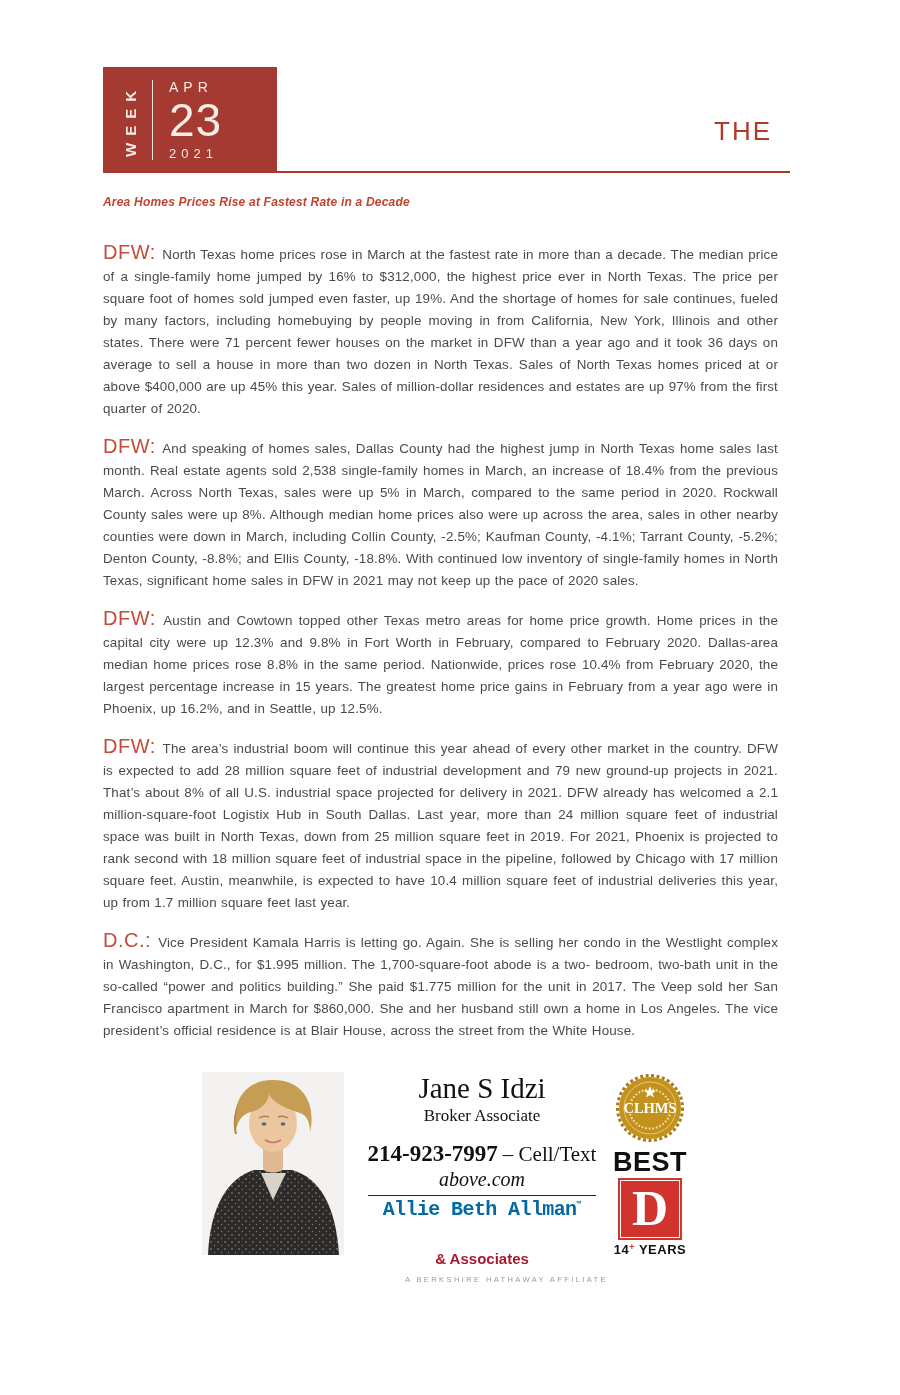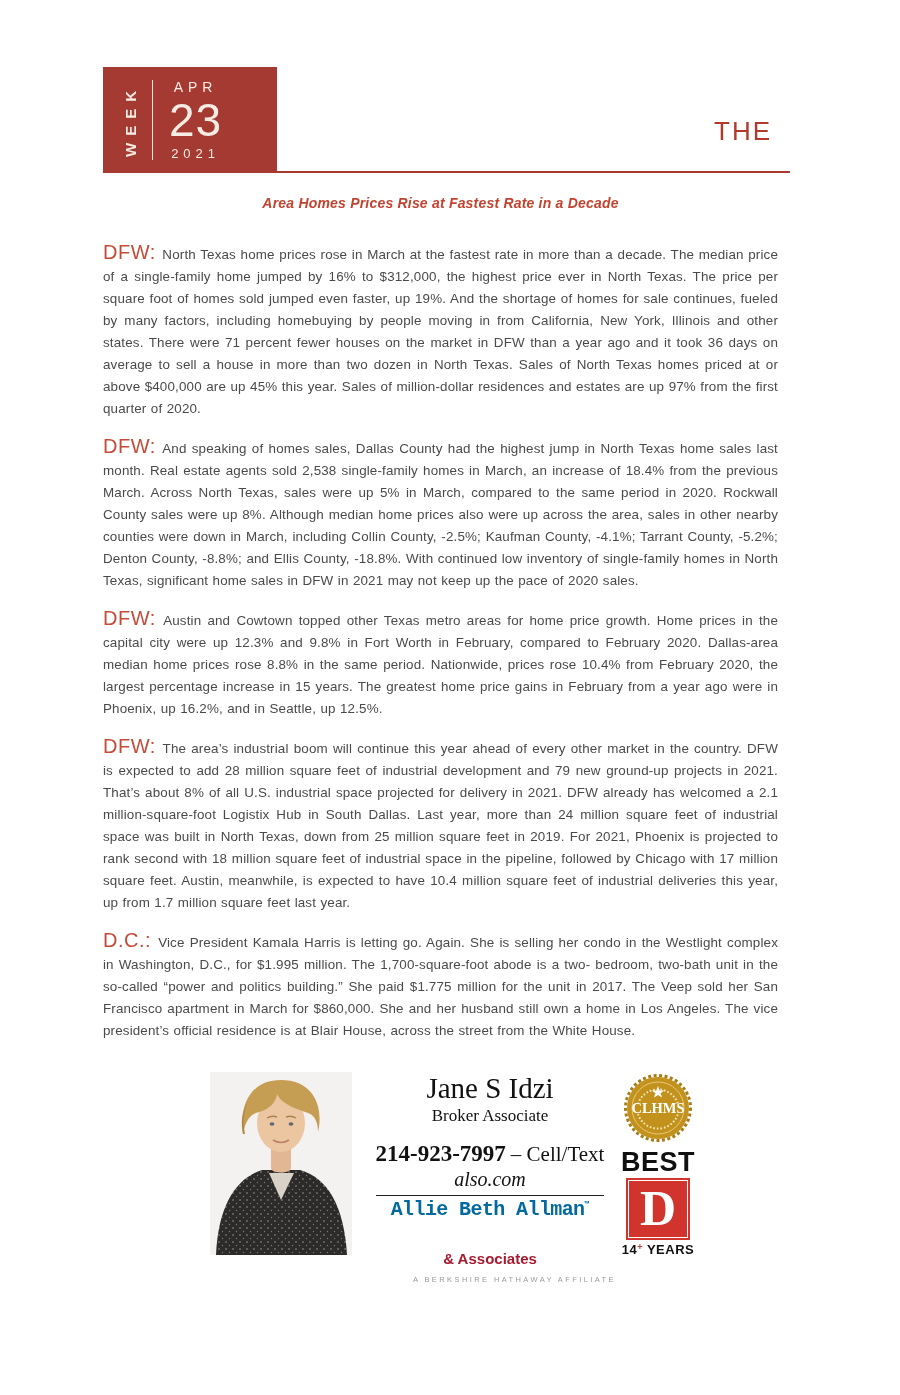--- a/index.html
+++ b/index.html
@@ -30,21 +30,21 @@
     font-size: 15px;
     font-weight: bold;
     letter-spacing: 7px;
     line-height: 1;
   }
   .badge-divider {
     width: 1px; height: 80px;
     background: #f0e2d8;
     margin: 0 16px 0 14px;
   }
-  .date-stack { display: flex; flex-direction: column; align-items: center; }
+  .date-stack { display: flex; flex-direction: column; }
   .badge-month { font-size: 14px; letter-spacing: 5px; margin-bottom: 2px; }
   .badge-day   { font-size: 46px; line-height: 1.0; font-weight: 400; letter-spacing: 1px; }
   .badge-year  { font-size: 13px; letter-spacing: 5px; margin-top: 3px; }
 
   .masthead {
     position: absolute;
     top: 116px; right: 123px;
     display: flex;
     align-items: baseline;
     color: #b03a2c;
@@ -58,26 +58,25 @@
     left: 103px; top: 171px;
     width: 687px; height: 2px;
     background: #a8392f;
   }
 
   
   .headline {
     position: absolute;
     left: 103px; top: 195px;
     width: 675px;
-    font-size: 14px;
+    font-size: 12px;
     font-style: italic;
     font-weight: bold;
     color: #c2432f;
     letter-spacing: 0.2px;
-    text-align: center;
   }
 
   
   .articles {
     position: absolute;
     left: 103px; top: 234px;
     width: 675px;
     margin-top: 8px;
   }
   .articles p {
@@ -91,21 +90,21 @@
   }
   .lead-in {
     font-size: 20px;
     color: #c54b39;
     letter-spacing: 0.5px;
     line-height: 1;
     margin-right: 2px;
   }
 
   
-  .footer { position: absolute; left: 12px; top: 1072px; width: 832px; height: 190px; }
+  .footer { position: absolute; left: 4px; top: 1072px; width: 832px; height: 190px; }
 
   .agent-photo {
     position: absolute;
     left: 198px; top: 0;
     width: 142px; height: 183px;
     background: #f3f2f0;
   }
 
   .agent-block {
     position: absolute;
@@ -260,21 +259,21 @@
         <path d="M63,68 q8,5 16,0" stroke="#b97f66" stroke-width="1.6" fill="none"></path>
       </svg>
     </div>
 
     <div class="agent-block">
       <div class="agent-name">Jane S Idzi</div>
       <div class="agent-title">Broker Associate</div>
       <div class="agent-phone-line">
         <span class="agent-phone">214-923-7997</span><span class="agent-phone-suffix">– Cell/Text</span>
       </div>
-      <div class="agent-site"><span>also.com</span></div>
+      <div class="agent-site"><span>above.com</span></div>
       <div class="block-rule"></div>
       <div class="abam-name"><span>Allie Beth Allman</span><sup>™</sup></div>
       <div class="abam-sub">&amp; Associates</div>
       <div class="abam-affiliate">A BERKSHIRE HATHAWAY AFFILIATE</div>
     </div>
 
     <div class="badges">
       <svg class="clhms-seal" width="68" height="68" viewBox="0 0 68 68" xmlns="http://www.w3.org/2000/svg">
         <circle cx="34" cy="34" r="31" fill="#c2921d"></circle>
         <circle cx="34" cy="34" r="32.5" fill="none" stroke="#a97b14" stroke-width="3" stroke-dasharray="3,2.5"></circle>

